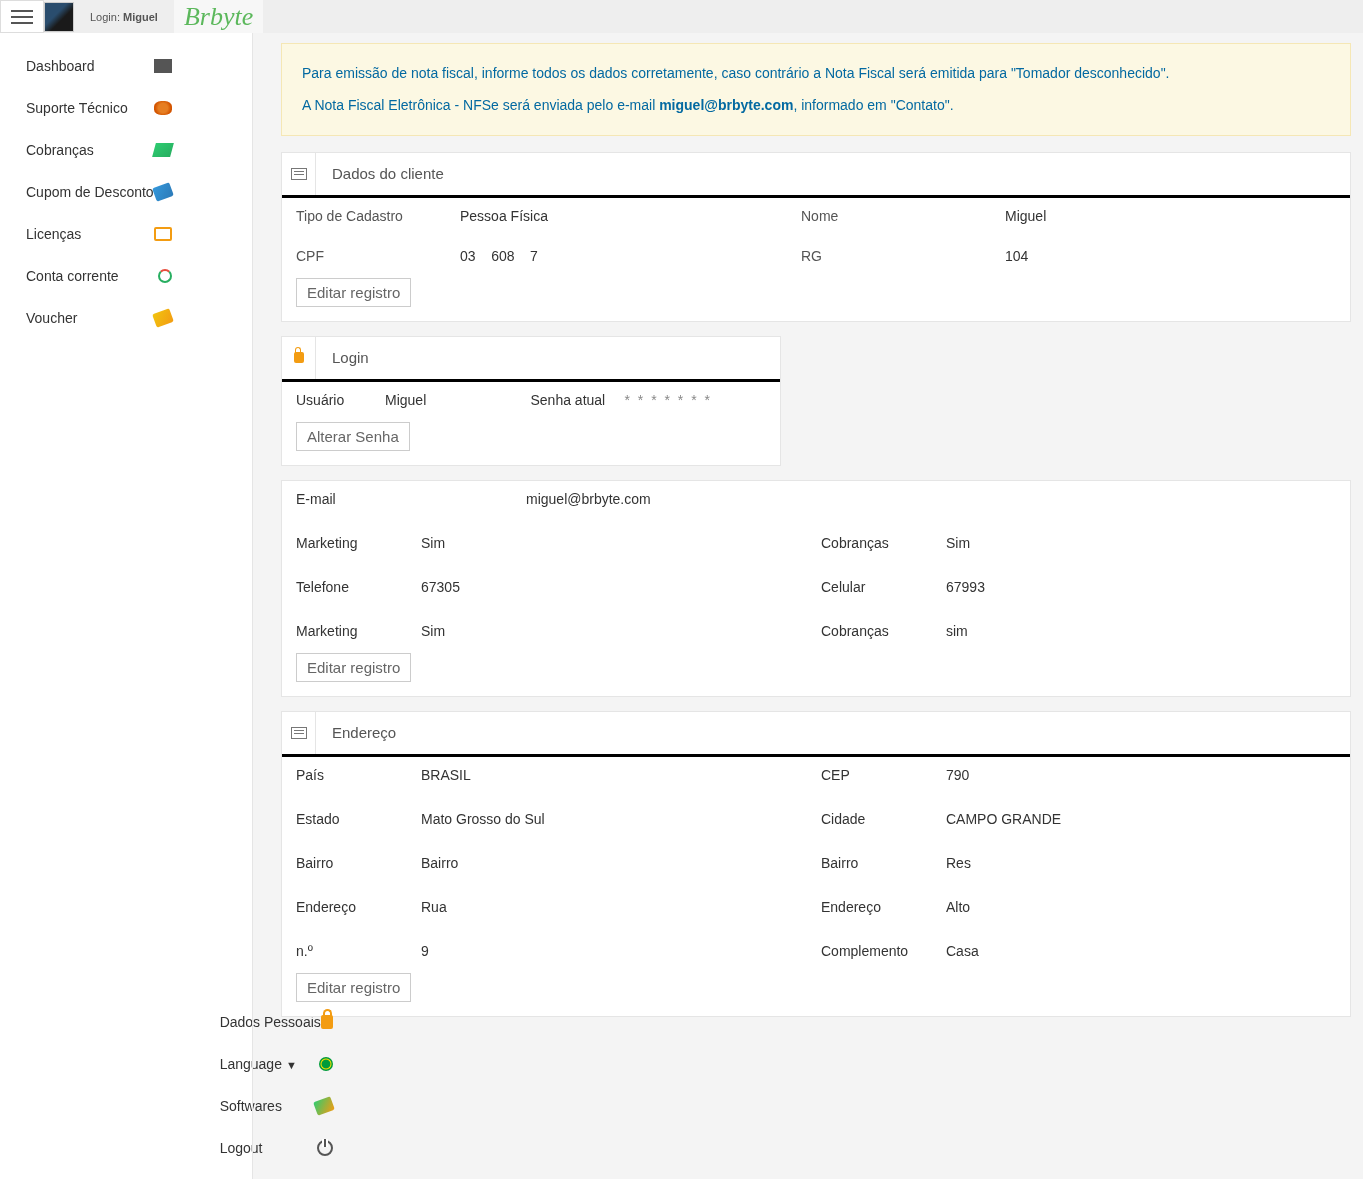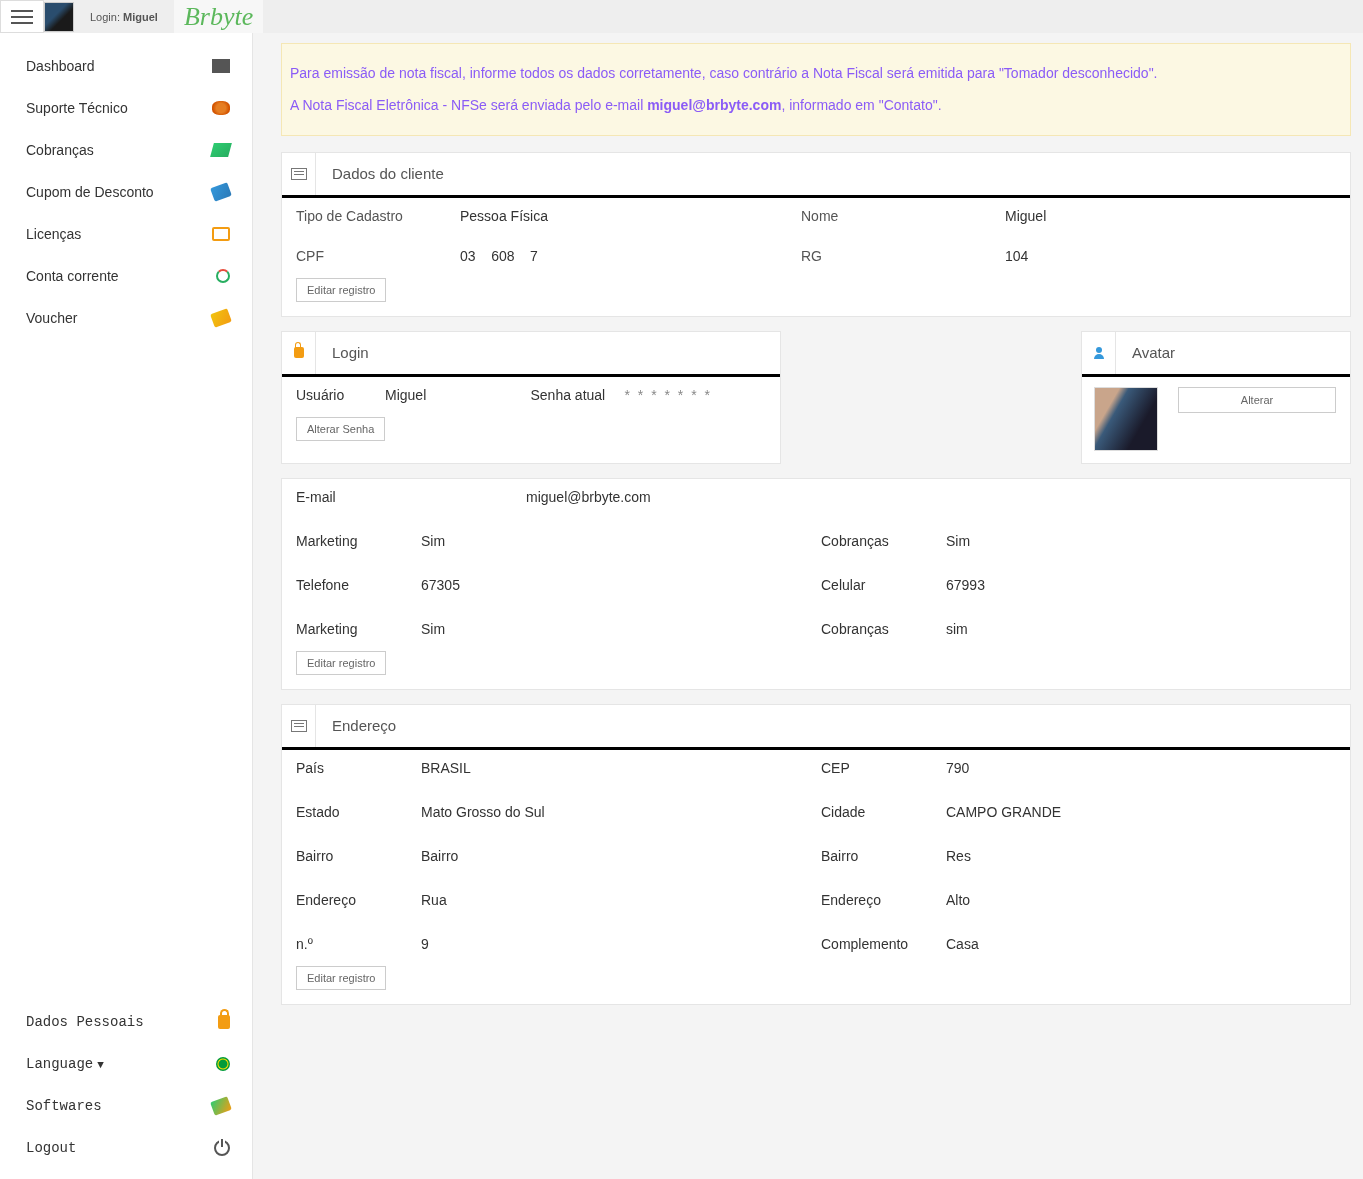--- a/index.html
+++ b/index.html
@@ -12,23 +12,23 @@
   .topbar-right { display: flex; align-items: center; gap: 8px; padding-right: 0; }
   .avatar-small { width: 30px; height: 30px; background: linear-gradient(135deg, #2a4d6e 40%, #1a1a1a 60%); border: 1px solid #ccc; }
   .login-text { font-size: 11px; color: #555; padding: 0 8px; }
   .login-text b { font-weight: bold; }
   .brand { font-family: Georgia, serif; font-style: italic; font-size: 26px; color: #5cb85c; padding: 0 10px; background: #f7f7f7; height: 33px; display: flex; align-items: center; }
   
   
   .layout { display: flex; }
   
   
-  .sidebar { width: 252px; background: #fff; min-height: calc(100vh - 33px); display: flex; flex-direction: column; padding-top: 12px; }
+  .sidebar { width: 252px; background: #fff; min-height: calc(100vh - 33px); display: flex; flex-direction: row; padding-top: 12px; }
   .sidebar-top { flex: 0 0 auto; }
-  .sidebar-bottom { flex: 0 0 auto; margin-top: auto; padding-bottom: 10px; font-family: Liberation Mono, monospace; }
+  .sidebar-bottom { flex: 0 0 auto; margin-top: auto; padding-bottom: 10px; }
   .sidebar-spacer { flex: 1 1 auto; }
   .side-item { display: flex; align-items: center; justify-content: space-between; padding: 13px 22px 13px 26px; cursor: pointer; color: #333; }
   .side-label { font-size: 14px; }
   .side-icon { width: 18px; height: 14px; display: inline-block; }
   .chev { font-size: 11px; margin-left: 4px; }
   
   
   .ic-dash { background: linear-gradient(#555,#555); }
   .ic-support { background: radial-gradient(circle, #e67e22 40%, #d35400 70%); border-radius: 40%; }
   .ic-cash { background: linear-gradient(135deg, #2ecc71, #27ae60); transform: skewX(-15deg); }
@@ -39,39 +39,39 @@
   .ic-lock { width: 12px; height: 14px; background: #f39c12; border-radius: 2px; position: relative; }
   .ic-lock::before { content:''; position:absolute; top:-6px; left:2px; width:5px; height:6px; border:2px solid #f39c12; border-bottom:none; border-radius: 5px 5px 0 0; }
   .ic-flag { width: 14px; height: 14px; background: radial-gradient(circle, #009b3a 40%, #ffdf00 50%, #009b3a 60%); border-radius: 50%; }
   .ic-soft { background: linear-gradient(135deg, #2ecc71, #f39c12); transform: rotate(-20deg); border-radius: 2px; }
   .ic-power { width: 16px; height: 16px; border: 2px solid #555; border-radius: 50%; position: relative; }
   .ic-power::before { content:''; position:absolute; top:-3px; left:5px; width:2px; height:8px; background:#555; border-left:2px solid #fff; border-right:2px solid #fff; box-sizing: content-box; margin-left:-2px; }
   
   
   .main { flex: 1; padding: 10px 12px 30px 28px; border-left: 1px solid #e5e5e5; min-height: calc(100vh - 33px); }
   
-  .alert { background: #fcf8e3; border: 1px solid #f5e7b5; padding: 18px 8px; margin-bottom: 16px; color: #8b5cf6; font-size: 14px; line-height: 1.6; }
+  .alert { background: #fcf8e3; border: 1px solid #f5e7b5; padding: 18px 20px; margin-bottom: 16px; color: #0369a1; font-size: 14px; line-height: 1.6; }
   .alert p { margin-bottom: 10px; }
   .alert p:last-child { margin-bottom: 0; }
   
   .panel { background: #fff; border: 1px solid #e5e5e5; margin-bottom: 14px; }
   .panel-header { display: flex; align-items: center; border-bottom: 3px solid #000000; }
   .panel-icon { width: 34px; height: 42px; border-right: 1px solid #e5e5e5; display: flex; align-items: center; justify-content: center; color: #888; }
   .panel-title { padding: 0 16px; font-size: 15px; color: #555; }
   .panel-body { padding: 10px 14px 14px 14px; }
   
   .grid { display: grid; grid-template-columns: 110px 1fr 150px 1fr; row-gap: 24px; column-gap: 10px; align-items: center; font-size: 14px; }
   .grid .lbl { color: #555; }
   .grid .val { color: #333; margin-left: 44px; }
   .grid-login { display: grid; grid-template-columns: 85px 1fr 90px 1fr; column-gap: 4px; align-items: center; font-size: 14px; }
   .grid-contact { display: grid; grid-template-columns: 115px 1fr 115px 1fr; row-gap: 28px; column-gap: 10px; align-items: center; font-size: 14px; }
   .grid-addr { display: grid; grid-template-columns: 115px 1fr 115px 1fr; row-gap: 28px; column-gap: 10px; align-items: center; font-size: 14px; }
   .span2 { grid-column: span 3; }
   
-  .btn { display: inline-block; border: 1px solid #ccc; background: #fff; color: #666; padding: 5px 10px; font-size: 11px; cursor: pointer; margin-top: 14px; }
+  .btn { display: inline-block; border: 1px solid #ccc; background: #fff; color: #666; padding: 5px 10px; font-size: 15px; cursor: pointer; margin-top: 14px; }
   .btn-wide { width: 158px; text-align: center; padding: 6px 10px; margin-top: 0; }
   
   .row-flex { display: flex; gap: 14px; align-items: stretch; }
   .panel-login { flex: 0 0 500px; }
   .panel-avatar { flex: 0 0 270px; margin-left: auto; }
   .avatar-body { display: flex; gap: 20px; align-items: flex-start; padding: 10px 12px 12px 12px; }
   .avatar-img { width: 64px; height: 64px; background: linear-gradient(120deg, #c9a58b 25%, #3a5a7a 35%, #1a1a2a 70%); border: 1px solid #ddd; }
   
   
   .ph-doc { width: 16px; height: 12px; border: 1.5px solid #777; position: relative; }
@@ -201,32 +201,20 @@
           <div class="grid-login">
             <div class="lbl">Usuário</div>
             <div class="val">Miguel</div>
             <div class="lbl">Senha atual</div>
             <div class="val" style="letter-spacing:2px; color:#888;">* * * * * * *</div>
           </div>
           <button class="btn">Alterar Senha</button>
         </div>
       </div>
 
-      <div class="panel panel-avatar">
-        <div class="panel-header">
-          <div class="panel-icon">
-              <span class="ph-person"></span>
-            </div>
-          <div class="panel-title">Avatar</div>
-        </div>
-        <div class="avatar-body">
-          <div class="avatar-img"></div>
-          <button class="btn btn-wide">Alterar</button>
-        </div>
-      </div>
     </div>
 
     <div class="panel">
       <div class="panel-body">
         <div class="grid-contact">
           <div class="lbl">E-mail</div>
           <div class="val span2" style="grid-column: 2 / span 3; padding-left:105px;">miguel@brbyte.com</div>
 
           <div class="lbl">Marketing</div>
           <div class="val">Sim</div>

